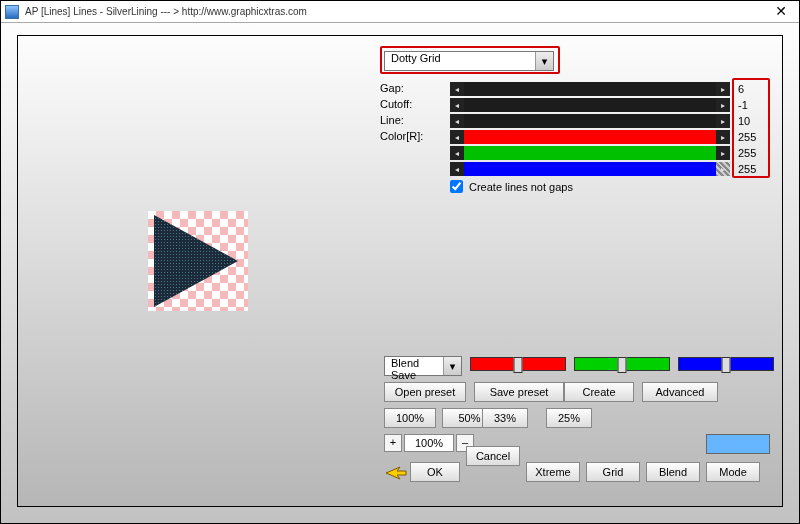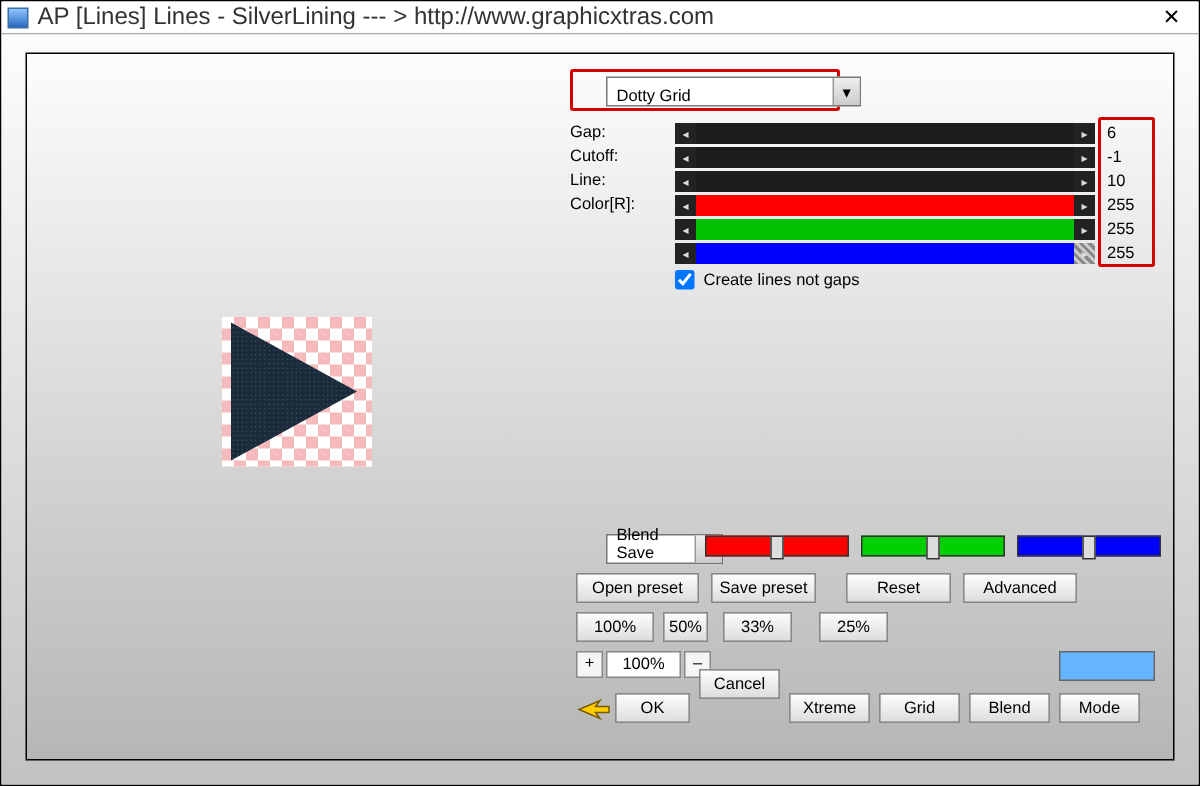--- a/index.html
+++ b/index.html
@@ -1,20 +1,20 @@
 <!DOCTYPE html>
 <html><head>
 <meta charset="utf-8">
 <style>
   * { box-sizing: border-box; margin: 0; padding: 0; font-family: Tahoma, Arial, sans-serif; font-size: 11px; }
   body { background: #fff; width: 800px; height: 524px; position: relative; }
   .outer { position: absolute; left: 0; top: 0; width: 800px; height: 524px; border: 1px solid #000; background: #fff; }
   .titlebar { height: 22px; background: #fff; border-bottom: 1px solid #aaa; display: flex; align-items: center; padding: 0 4px; }
   .appicon { width: 14px; height: 14px; border: 1px solid #3a6ea5; background: linear-gradient(#8ec5ff,#2a6abf); margin-right: 6px; }
-  .title { flex: 1; color: #333; font-size: 16px; }
+  .title { flex: 1; color: #333; font-size: 10px; }
   .closebtn { width: 28px; height: 18px; text-align: center; line-height: 16px; cursor: pointer; font-size: 14px; }
   .inner { position: absolute; left: 16px; top: 34px; right: 16px; bottom: 16px; border: 1px solid #000; background: linear-gradient(to bottom,#fdfdfd,#b6b6b6); }
   .outerbg { position: absolute; left: 0; top: 22px; right: 0; bottom: 0; background: linear-gradient(to bottom,#fdfdfd,#c2c2c2); }
   .preview { position: absolute; left: 130px; top: 175px; width: 100px; height: 100px; }
   .checker { position: absolute; inset: 0;
     background-image:
       linear-gradient(45deg,#f5b9bb 25%,transparent 25%),
       linear-gradient(-45deg,#f5b9bb 25%,transparent 25%),
       linear-gradient(45deg,transparent 75%,#f5b9bb 75%),
       linear-gradient(-45deg,transparent 75%,#f5b9bb 75%);
@@ -22,21 +22,21 @@
     background-position: 0 0,0 8px,8px -8px,-8px 0;
     background-color: #fff;
   }
   .tri { position: absolute; left: 6px; top: 4px; width: 0; height: 0; border-top: 46px solid transparent; border-bottom: 46px solid transparent; border-left: 84px solid #1b2b3c; }
   .dots { position:absolute; inset:0;
     background-image: radial-gradient(#6aa 18%, transparent 20%);
     background-size: 3px 3px;
     clip-path: polygon(6% 4%, 90% 50%, 6% 96%);
     opacity: 0.6;
   }
-  .combo { display: inline-flex; align-items: flex-end; background: #fff; border: 1px solid #777; height: 20px; margin-left: 20px; }
+  .combo { display: inline-flex; align-items: flex-start; background: #fff; border: 1px solid #777; height: 20px; }
   .combo .txt { padding: 0 6px; flex: 1; }
   .combo .arrow { width: 18px; height: 100%; background: linear-gradient(#eee,#ccc); display: flex; align-items: center; justify-content: center; border-left: 1px solid #999; }
   .redbox { border: 2px solid #d40000; border-radius: 2px; position: absolute; }
   .label { color: #000; position: absolute; }
   .slider-row { position: absolute; height: 14px; display: flex; align-items: center; }
   .row-arrow { width: 14px; height: 14px; background: #222; display:flex; align-items:center; justify-content:center; color:#ddd; font-size:8px; }
   .track { flex: 1; height: 14px; background: #1c1c1c; }
   .readout { position: absolute; width: 28px; height: 14px; color: #000; font-size: 11px; display:flex; align-items:center; }
   .logo { position: absolute; left: 430px; top: 182px; width: 120px; height: 50px; background:
     repeating-linear-gradient(#8b8b8b 0 1px,#e9e9e9 1px 3px);
@@ -144,26 +144,26 @@
           <div class="thumb"></div>
         </div>
     </div>
     <div class="colorslider" style="position:absolute; left:660px; top:320px; width:96px;">
       <div class="bar" style="background:#0000ff;">
           <div class="thumb"></div>
         </div>
     </div>
 
     <div class="btn" style="position:absolute; left:366px; top:346px; width:82px;">Open preset</div>
-    <div class="btn" style="position:absolute; left:456px; top:346px; width:70px;">Save preset</div>
-    <div class="btn" style="position:absolute; left:546px; top:346px; width:70px;">Reset</div>
+    <div class="btn" style="position:absolute; left:456px; top:346px; width:90px;">Save preset</div>
+    <div class="btn" style="position:absolute; left:546px; top:346px; width:70px;">Create</div>
     <div class="btn" style="position:absolute; left:624px; top:346px; width:76px;">Advanced</div>
 
     <div class="btn" style="position:absolute; left:366px; top:372px; width:52px;">100%</div>
-    <div class="btn" style="position:absolute; left:424px; top:372px; width:30px;">50%</div>
+    <div class="btn" style="position:absolute; left:424px; top:372px; width:55px;">50%</div>
     <div class="btn" style="position:absolute; left:464px; top:372px; width:46px;">33%</div>
     <div class="btn" style="position:absolute; left:528px; top:372px; width:46px;">25%</div>
 
     <div class="zoomrow" style="left:366px; top:398px;">
       <div class="sqbtn">+</div>
       <div class="zoomtxt">100%</div>
       <div class="sqbtn">–</div>
     </div>
 
     <div class="swatch" style="left:688px; top:398px;"></div>

